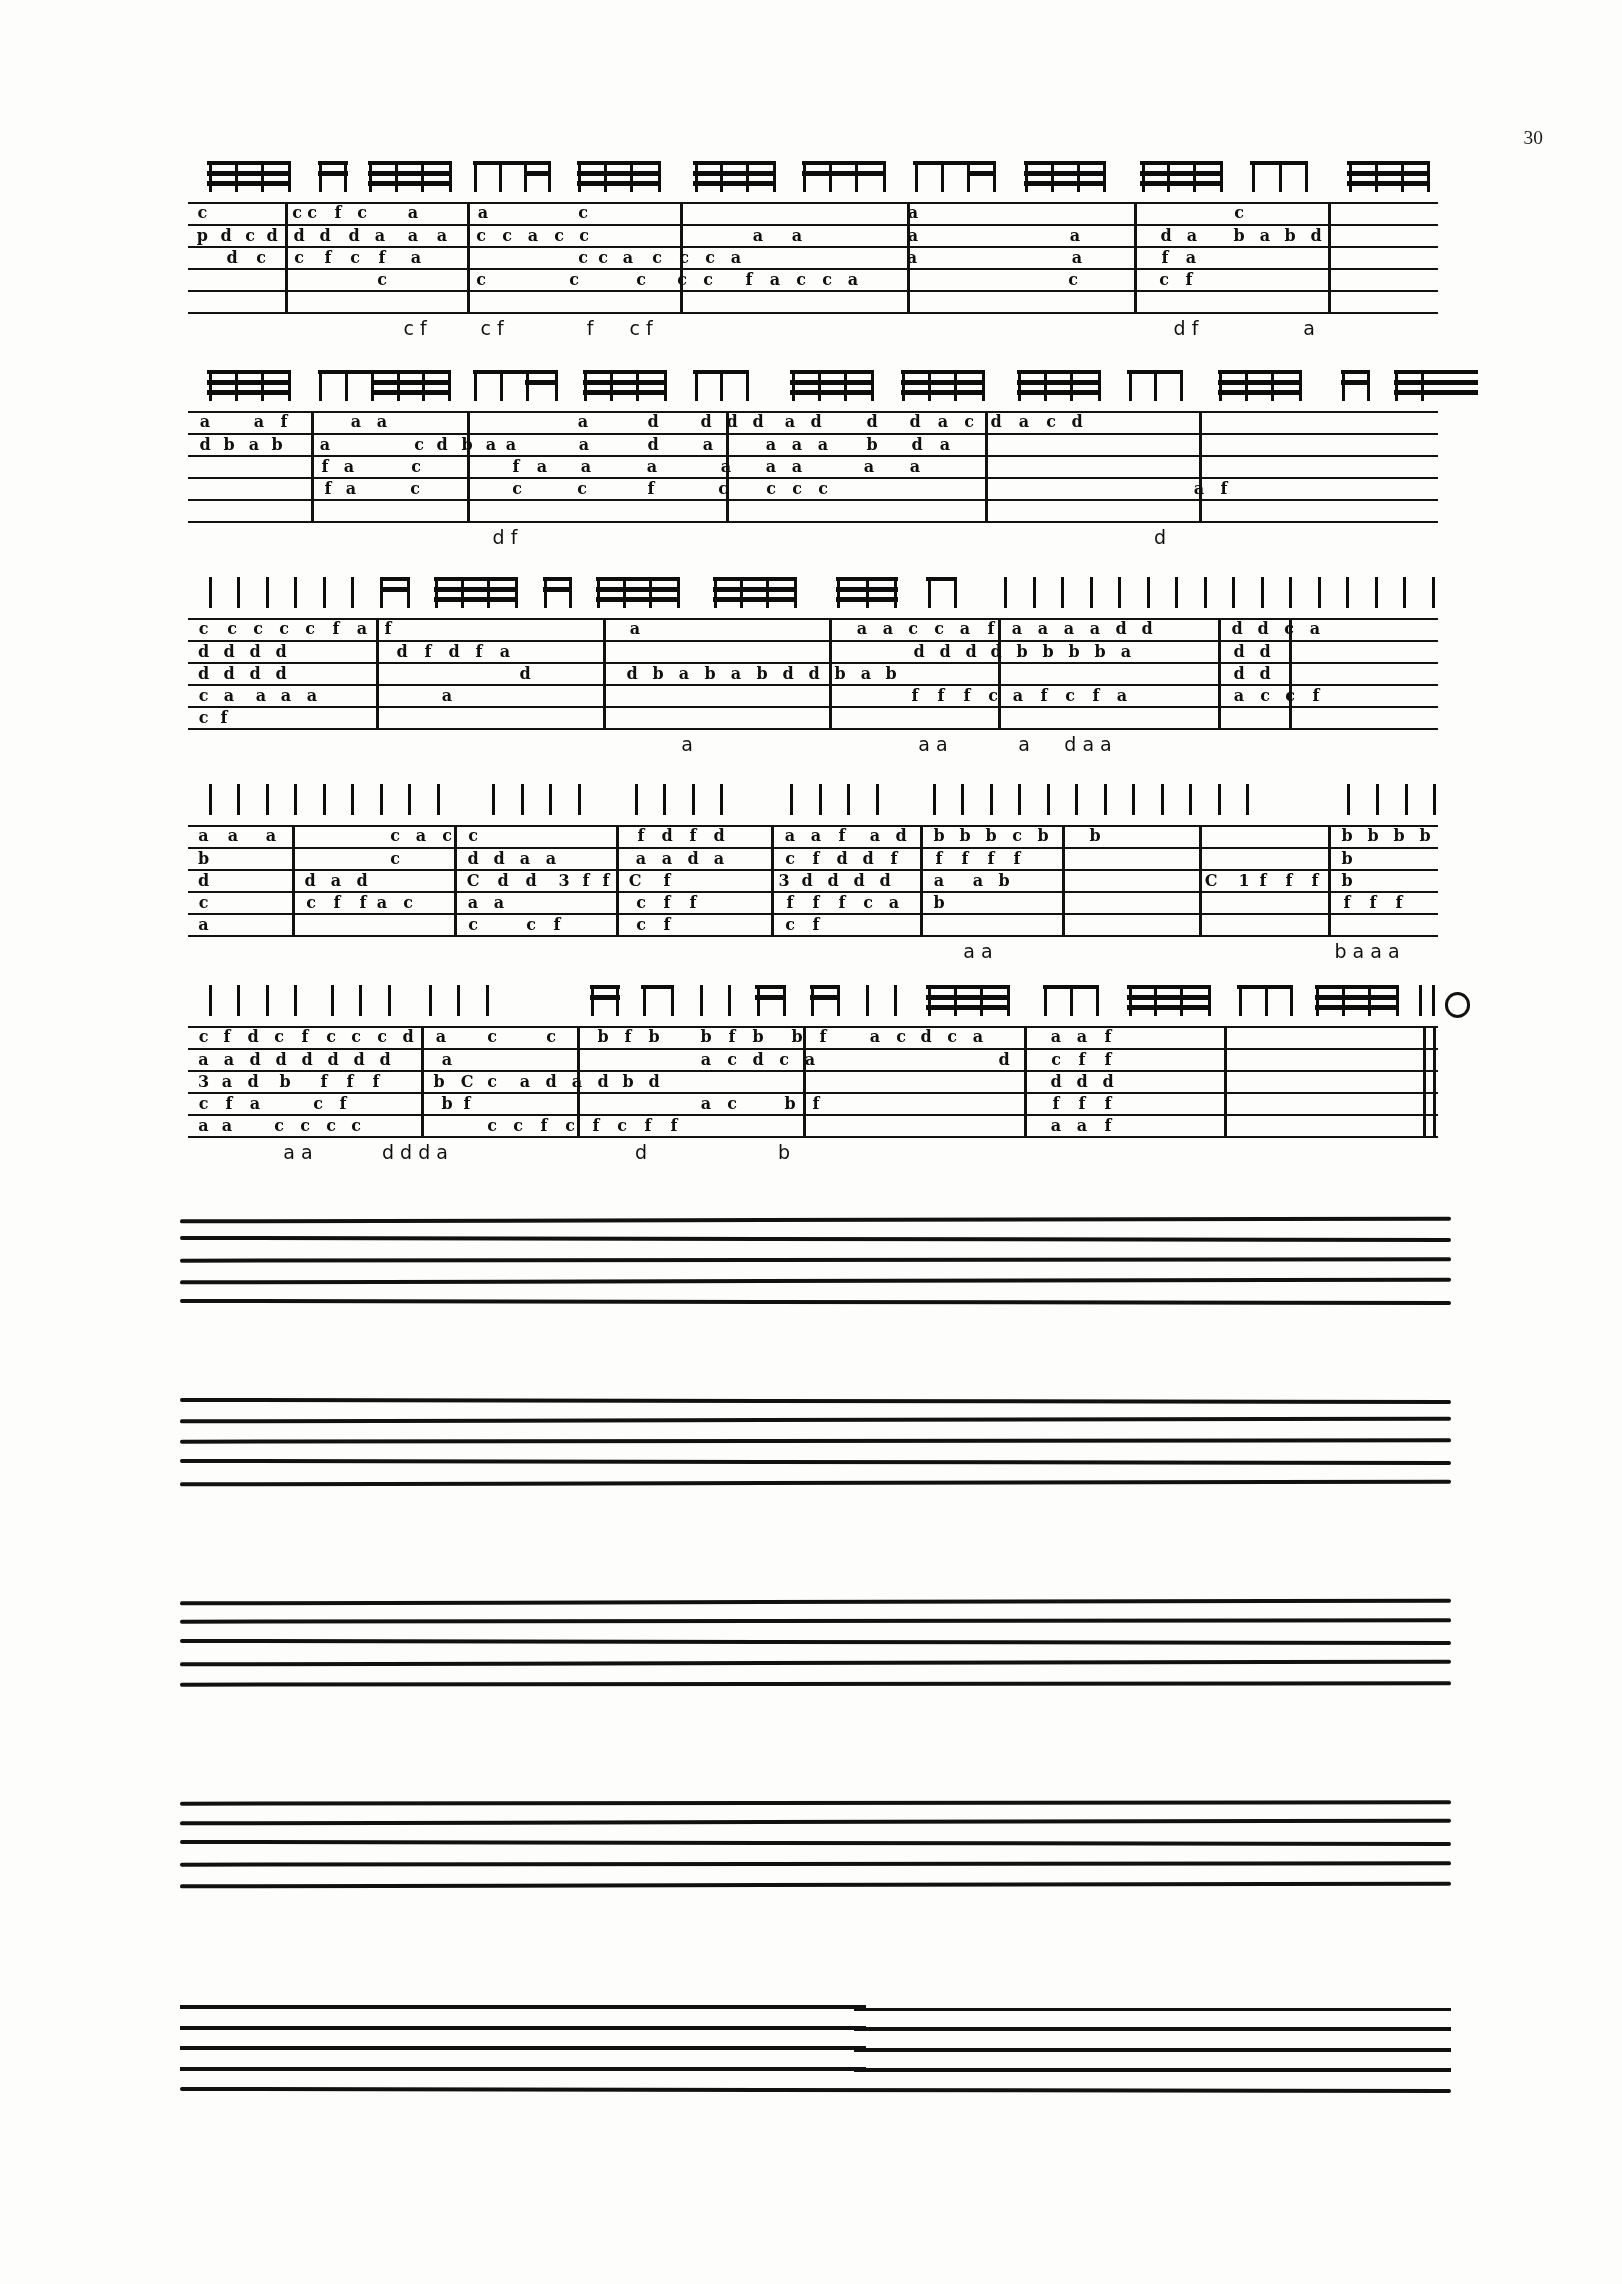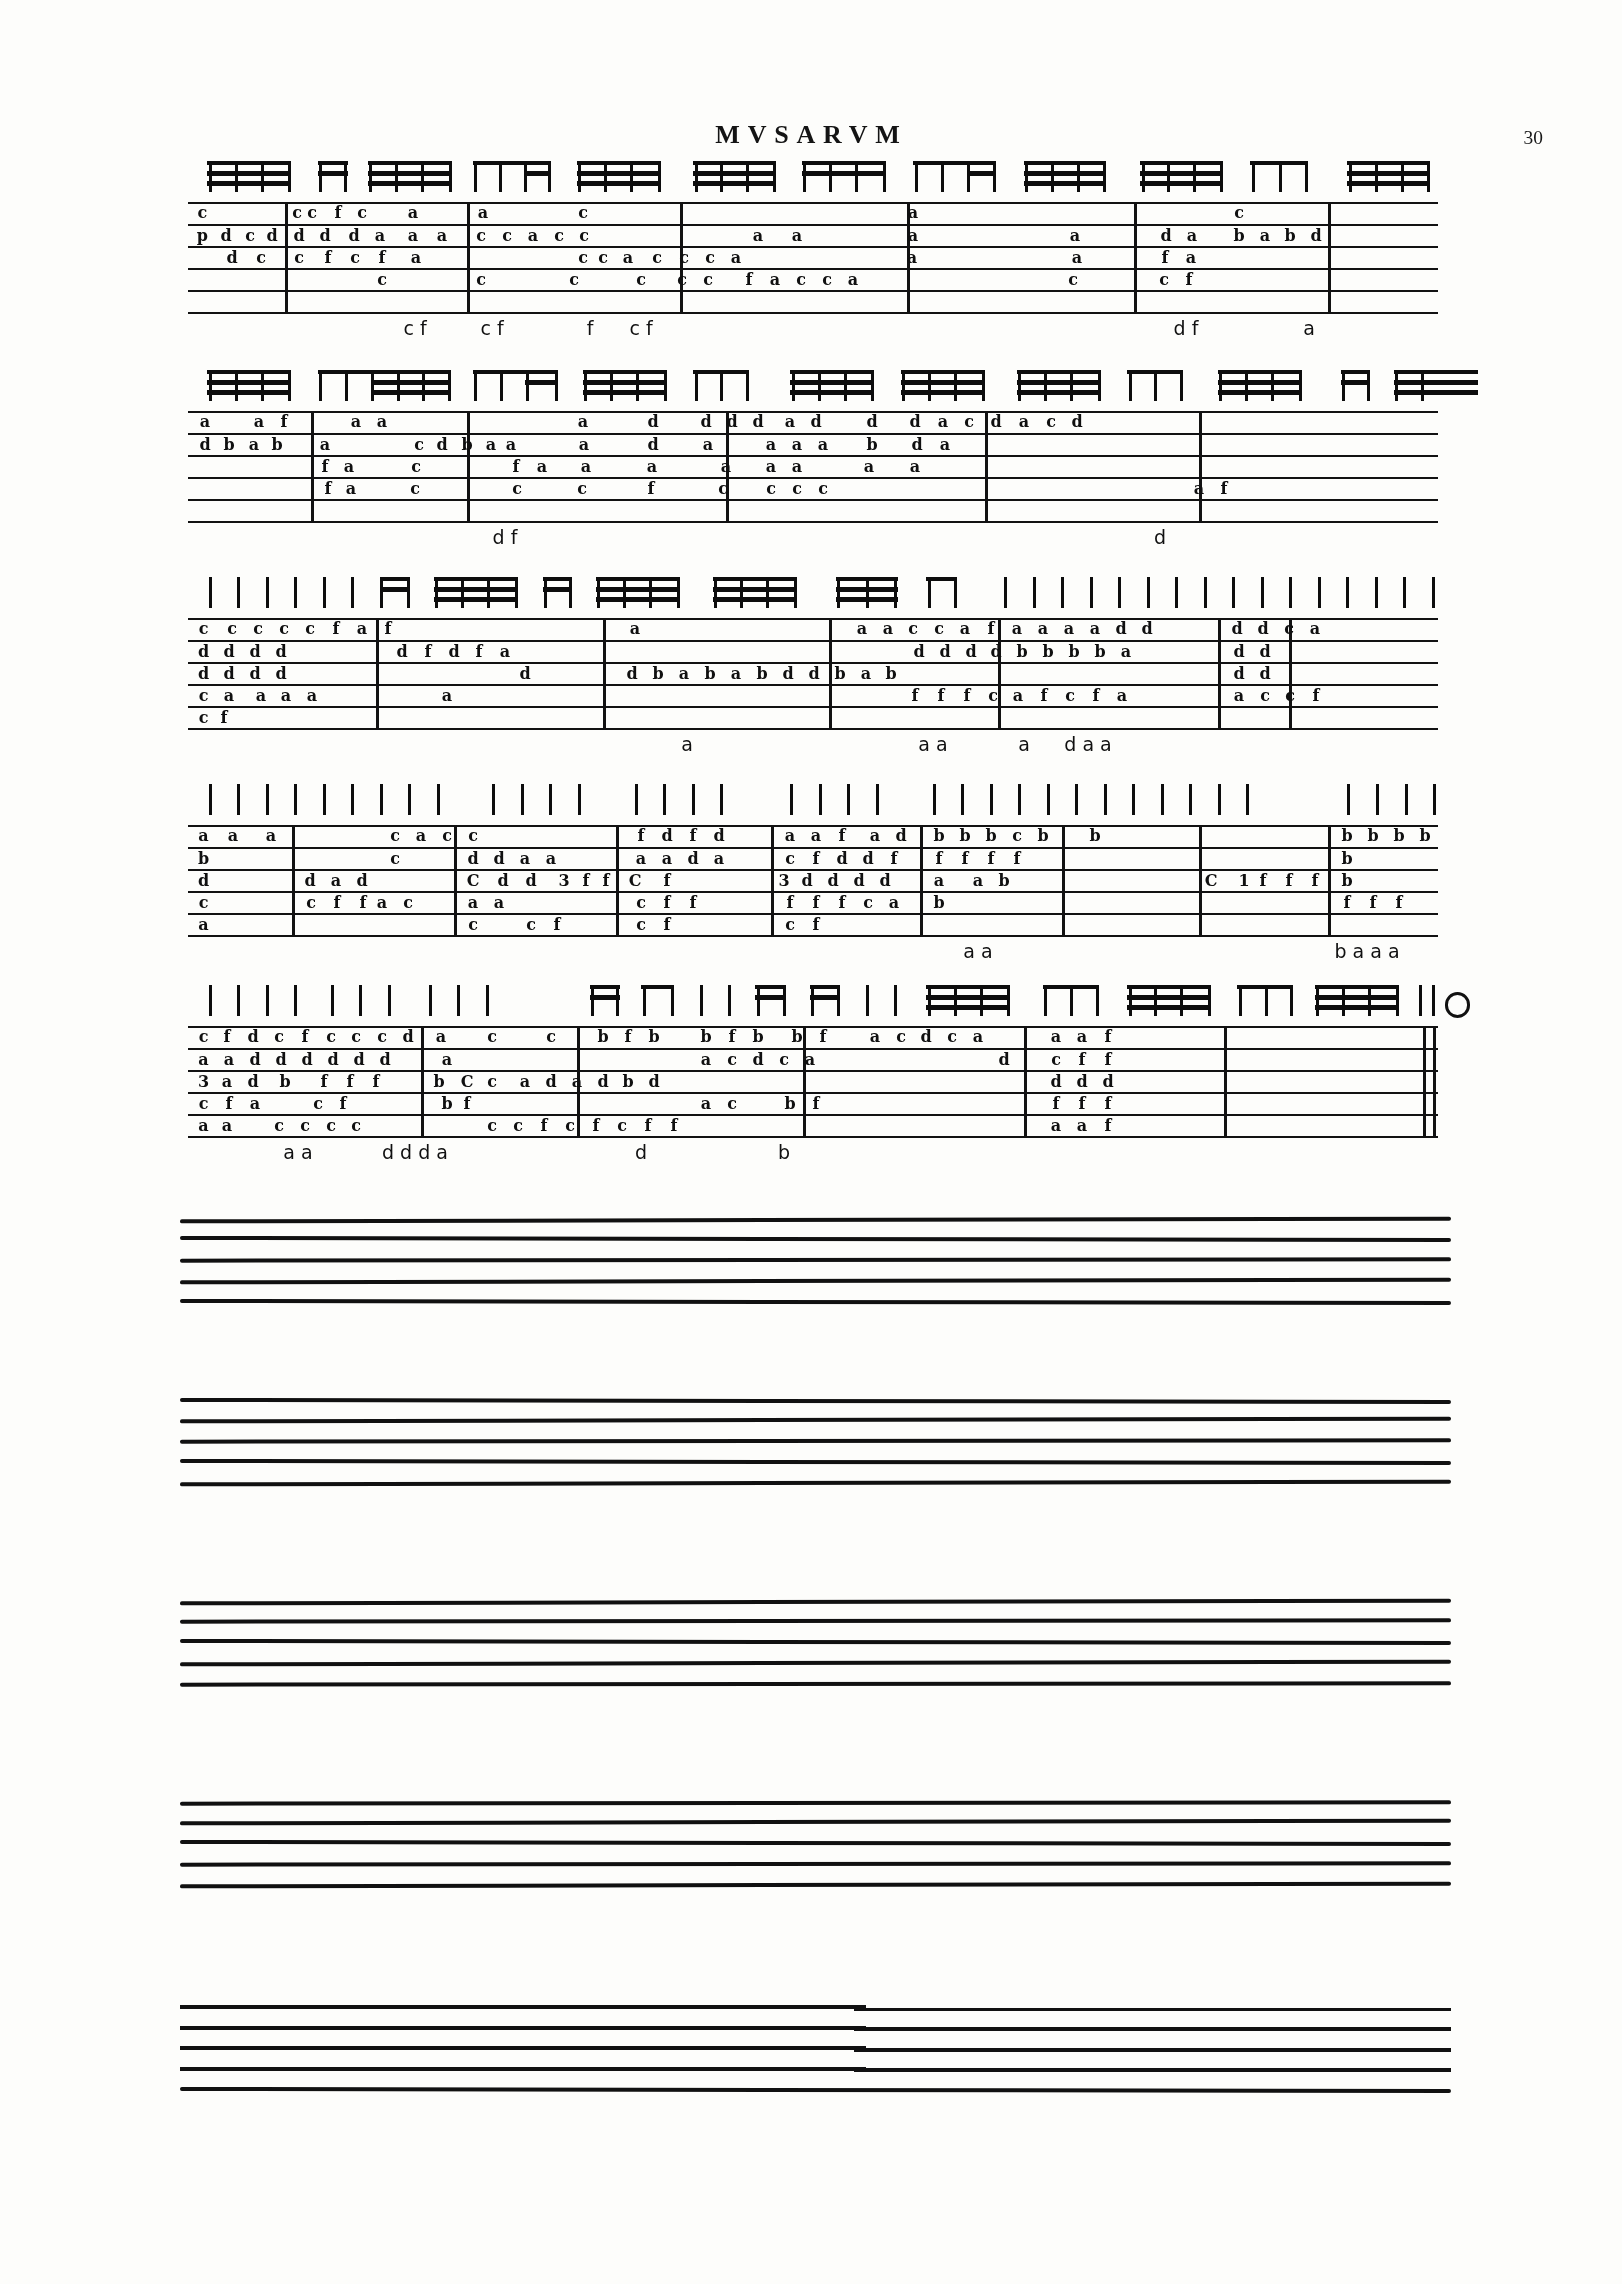--- a/index.html
+++ b/index.html
@@ -142,21 +142,20 @@
     width: 19.4px; height: 19.4px;
     border: 3.2px solid #111111;
     border-radius: 50%;
   }
 </style>
 </head>
 <body>
 
 <div class="page">
 
-  <div class="header-title">MVSARVM</div>
   <div class="folio">30</div>
 
   <div class="system" style="top:154px;">
     <div class="rhythm-row">
 
       <div class="beam" style="left:19.4px;  top:6.5px; width:84px;"></div>
       <div class="beam" style="left:19.4px;  top:17px; width:84px;"></div>
       <div class="beam" style="left:19.4px;  top:27px; width:84px;"></div>
       <div class="stem" style="left:21px;  top:6.5px; height:31px;"></div>
       <div class="stem" style="left:47px;  top:6.5px; height:31px;"></div>

